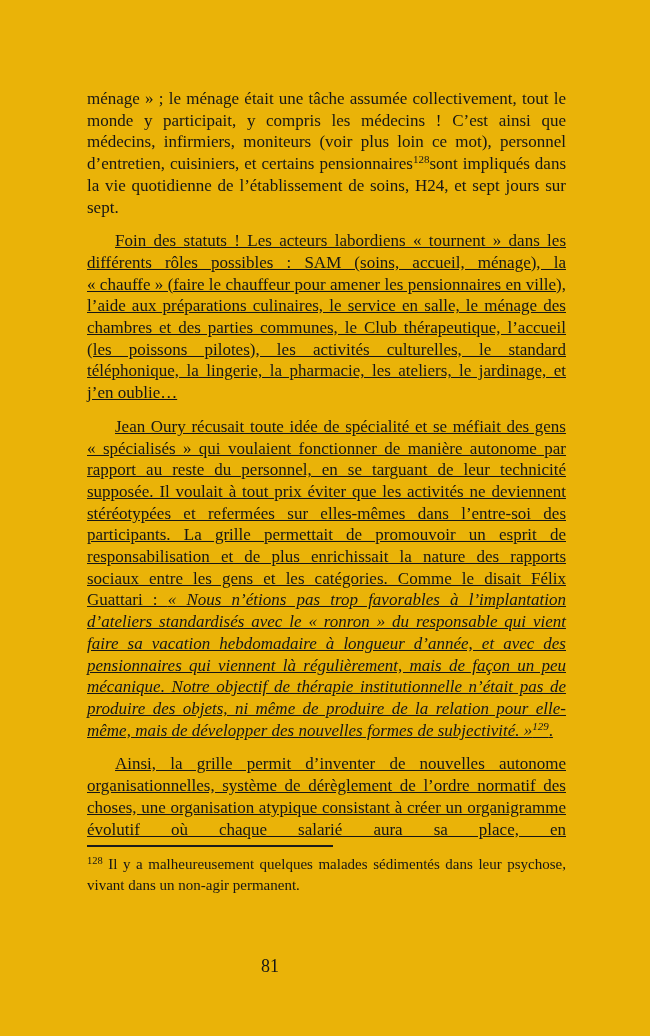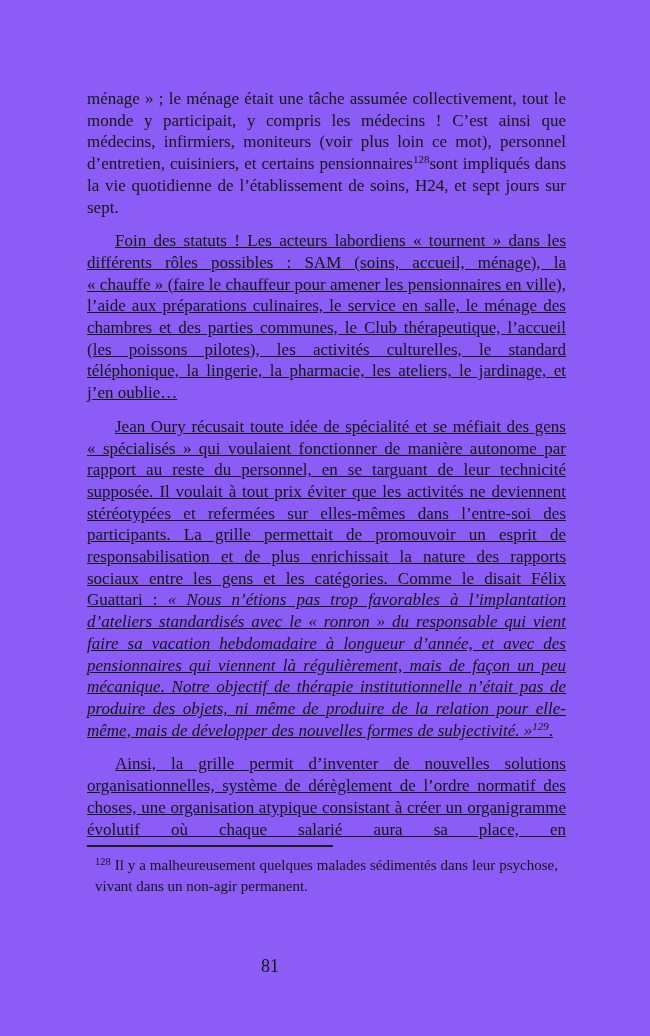--- a/index.html
+++ b/index.html
@@ -5,21 +5,21 @@
 <style>
   html, body {
     margin: 0;
     padding: 0;
     background: #ffffff;
   }
   .page {
     position: relative;
     width: 650px;
     height: 1036px;
-    background: #8b5cf6;
+    background: #eab308;
     font-family: "Liberation Serif", serif;
     color: #161616;
     overflow: hidden;
   }
   .body-text {
     position: absolute;
     left: 87px;
     top: 88px;
     width: 479px;
     font-size: 17px;
@@ -46,21 +46,21 @@
     font-size: 15px;
     line-height: 20.5px;
     text-align: justify;
   }
   .fn-rule {
     width: 246px;
     height: 0;
     border-top: 2px solid #1c1c1c;
     margin: 0 0 7px 0;
   }
-  .footnote { margin: 8px; }
+  .footnote { margin: 0; }
   sup.fn-ref {
     font-size: 10.5px;
     line-height: 0;
     position: relative;
     top: -5px;
     vertical-align: baseline;
   }
   .page-number {
     position: absolute;
     left: 0;
@@ -76,21 +76,21 @@
 
 <div class="page">
 
   <div class="body-text">
     <p class="para"><span>ménage&nbsp;»&nbsp;; le ménage était une tâche assumée collectivement, tout le monde y participait, y compris les médecins&nbsp;! C’est ainsi que médecins, infirmiers, moniteurs (voir plus loin ce mot), personnel d’entretien, cuisiniers, et certains pensionnaires</span><sup class="ref">128</sup><span>sont impliqués dans la vie quotidienne de l’établissement de soins, H24, et sept jours sur sept.</span></p>
 
     <p class="para indent"><span>Foin des statuts&nbsp;! Les acteurs labordiens «&nbsp;tournent&nbsp;» dans les différents rôles possibles&nbsp;: SAM (soins, accueil, ménage), la «&nbsp;chauffe&nbsp;» (faire le chauffeur pour amener les pensionnaires en ville), l’aide aux préparations culinaires, le service en salle, le ménage des chambres et des parties communes, le Club thérapeutique, l’accueil (les poissons pilotes), les activités culturelles, le standard téléphonique, la lingerie, la pharmacie, les ateliers, le jardinage, et j’en oublie…</span></p>
 
     <p class="para indent"><span>Jean Oury récusait toute idée de spécialité et se méfiait des gens «&nbsp;spécialisés&nbsp;» qui voulaient fonctionner de manière autonome par rapport au reste du personnel, en se targuant de leur technicité supposée. Il voulait à tout prix éviter que les activités ne deviennent stéréotypées et refermées sur elles-mêmes dans l’entre-soi des participants. La grille permettait de promouvoir un esprit de responsabilisation et de plus enrichissait la nature des rapports sociaux entre les gens et les catégories. Comme le disait Félix Guattari&nbsp;: </span><span class="italic">«&nbsp;Nous n’étions pas trop favorables à l’implantation d’ateliers standardisés avec le «&nbsp;ronron&nbsp;» du responsable qui vient faire sa vacation hebdomadaire à longueur d’année, et avec des pensionnaires qui viennent là régulièrement, mais de façon un peu mécanique. Notre objectif de thérapie institutionnelle n’était pas de produire des objets, ni même de produire de la relation pour elle-même, mais de développer des nouvelles formes de subjectivité.&nbsp;»</span><sup class="ref italic">129</sup><span>.</span></p>
 
-    <p class="para indent last-justify"><span>Ainsi, la grille permit d’inventer de nouvelles solutions organisationnelles, système de dérèglement de l’ordre normatif des choses, une organisation atypique consistant à créer un organigramme évolutif où chaque salarié aura sa place, en</span></p>
+    <p class="para indent last-justify"><span>Ainsi, la grille permit d’inventer de nouvelles autonome organisationnelles, système de dérèglement de l’ordre normatif des choses, une organisation atypique consistant à créer un organigramme évolutif où chaque salarié aura sa place, en</span></p>
   </div>
 
   <div class="footnotes">
     <div class="fn-rule"></div>
     <p class="footnote"><sup class="fn-ref">128</sup> <span>Il y a malheureusement quelques malades sédimentés dans leur psychose, vivant dans un non-agir permanent.</span></p>
   </div>
 
   <div class="page-number">81</div>
 
 </div>

